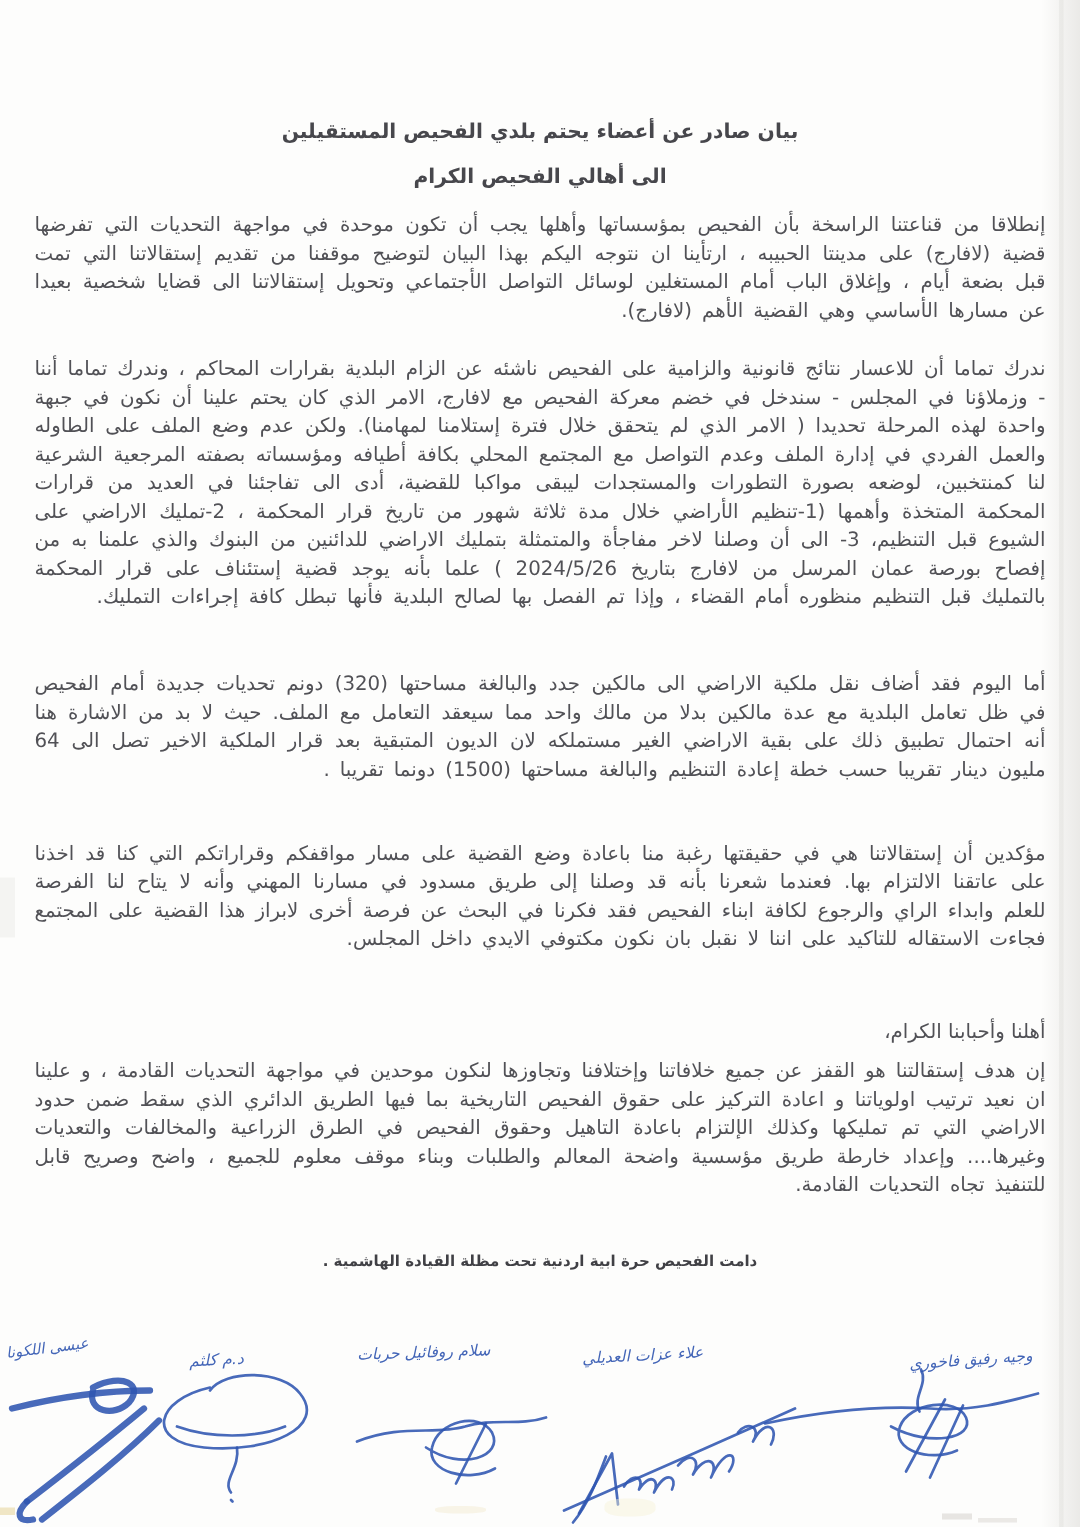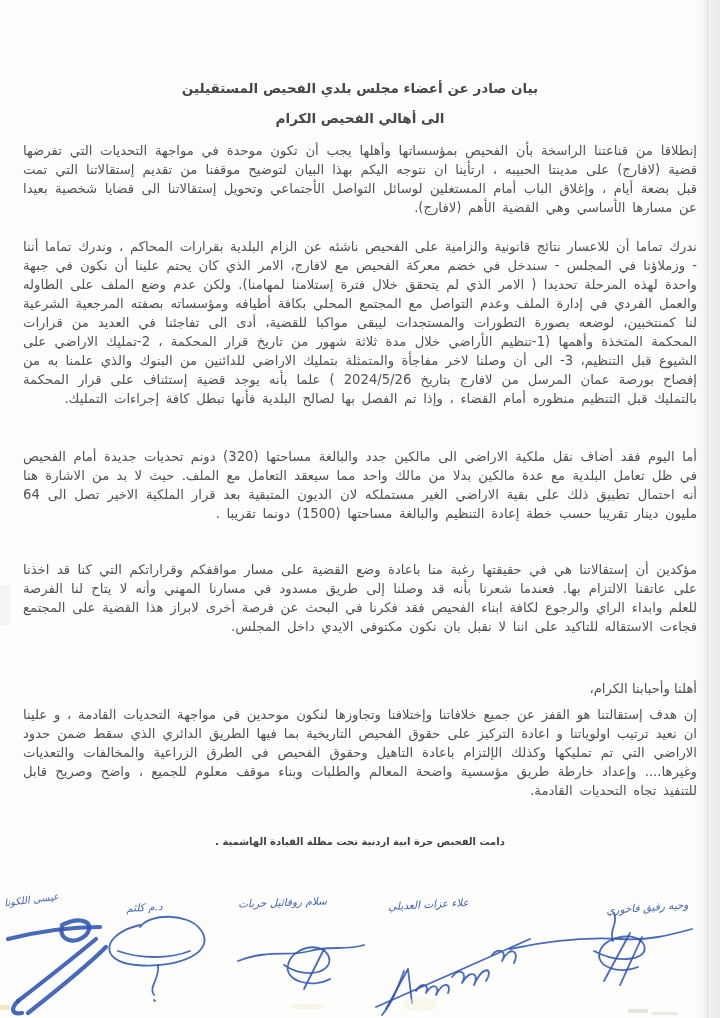--- a/index.html
+++ b/index.html
@@ -44,21 +44,21 @@
   .edge-band{right:0;top:0;width:26px;height:100%;
     background:linear-gradient(to left, rgba(168,165,158,.22), rgba(168,165,158,0));}
   .edge-line{right:11px;top:0;width:3px;height:100%;background:rgba(160,157,150,.10);}
   .smudge{border-radius:40%;}
 </style>
 </head>
 <body>
 
 <div class="page">
 
-  <h1 class="abs doc-title" style="top:80px;">بيان صادر عن أعضاء مجلس بلدي الفحيص المستقيلين</h1>
+  <h1 class="abs doc-title" style="top:80px;">بيان صادر عن أعضاء يحتم بلدي الفحيص المستقيلين</h1>
   <h2 class="abs doc-title" style="top:110px;">الى أهالي الفحيص الكرام</h2>
 
   <p class="abs para" style="top:141px;">إنطلاقا من قناعتنا الراسخة بأن الفحيص بمؤسساتها وأهلها يجب أن تكون موحدة في مواجهة التحديات التي تفرضها قضية (لافارج) على مدينتا الحبيبه ، ارتأينا ان نتوجه اليكم بهذا البيان لتوضيح موقفنا من تقديم إستقالاتنا التي تمت قبل بضعة أيام ، وإغلاق الباب أمام المستغلين لوسائل التواصل الأجتماعي وتحويل إستقالاتنا الى قضايا شخصية بعيدا عن مسارها الأساسي وهي القضية الأهم (لافارج).</p>
 
   <p class="abs para" style="top:237px;">ندرك تماما أن للاعسار نتائج قانونية والزامية على الفحيص ناشئه عن الزام البلدية بقرارات المحاكم ، وندرك تماما أننا - وزملاؤنا في المجلس - سندخل في خضم معركة الفحيص مع لافارج، الامر الذي كان يحتم علينا أن نكون في جبهة واحدة لهذه المرحلة تحديدا ( الامر الذي لم يتحقق خلال فترة إستلامنا لمهامنا). ولكن عدم وضع الملف على الطاوله والعمل الفردي في إدارة الملف وعدم التواصل مع المجتمع المحلي بكافة أطيافه ومؤسساته بصفته المرجعية الشرعية لنا كمنتخبين، لوضعه بصورة التطورات والمستجدات ليبقى مواكبا للقضية، أدى الى تفاجئنا في العديد من قرارات المحكمة المتخذة وأهمها (1-تنظيم الأراضي خلال مدة ثلاثة شهور من تاريخ قرار المحكمة ، 2-تمليك الاراضي على الشيوع قبل التنظيم، 3- الى أن وصلنا لاخر مفاجأة والمتمثلة بتمليك الاراضي للدائنين من البنوك والذي علمنا به من إفصاح بورصة عمان المرسل من لافارج بتاريخ 2024/5/26 ) علما بأنه يوجد قضية إستئناف على قرار المحكمة بالتمليك قبل التنظيم منظوره أمام القضاء ، وإذا تم الفصل بها لصالح البلدية فأنها تبطل كافة إجراءات التمليك.</p>
 
   <p class="abs para" style="top:447px;">أما اليوم فقد أضاف نقل ملكية الاراضي الى مالكين جدد والبالغة مساحتها (320) دونم  تحديات جديدة أمام الفحيص في ظل تعامل البلدية مع عدة مالكين بدلا من مالك واحد مما سيعقد التعامل مع الملف. حيث لا بد من الاشارة هنا أنه احتمال تطبيق ذلك على بقية الاراضي الغير مستملكه  لان الديون المتبقية بعد قرار الملكية الاخير تصل الى 64 مليون دينار تقريبا حسب خطة إعادة التنظيم والبالغة مساحتها (1500) دونما تقريبا .</p>
 
   <p class="abs para" style="top:560px;">مؤكدين أن إستقالاتنا هي في حقيقتها رغبة منا باعادة وضع القضية على مسار مواقفكم  وقراراتكم التي كنا قد اخذنا على عاتقنا الالتزام بها. فعندما شعرنا بأنه قد وصلنا إلى طريق مسدود في مسارنا المهني وأنه لا يتاح لنا الفرصة للعلم وابداء الراي والرجوع لكافة ابناء الفحيص فقد فكرنا في البحث عن فرصة أخرى لابراز هذا القضية على المجتمع فجاءت الاستقاله للتاكيد على اننا لا نقبل بان نكون مكتوفي الايدي داخل المجلس.</p>
 

